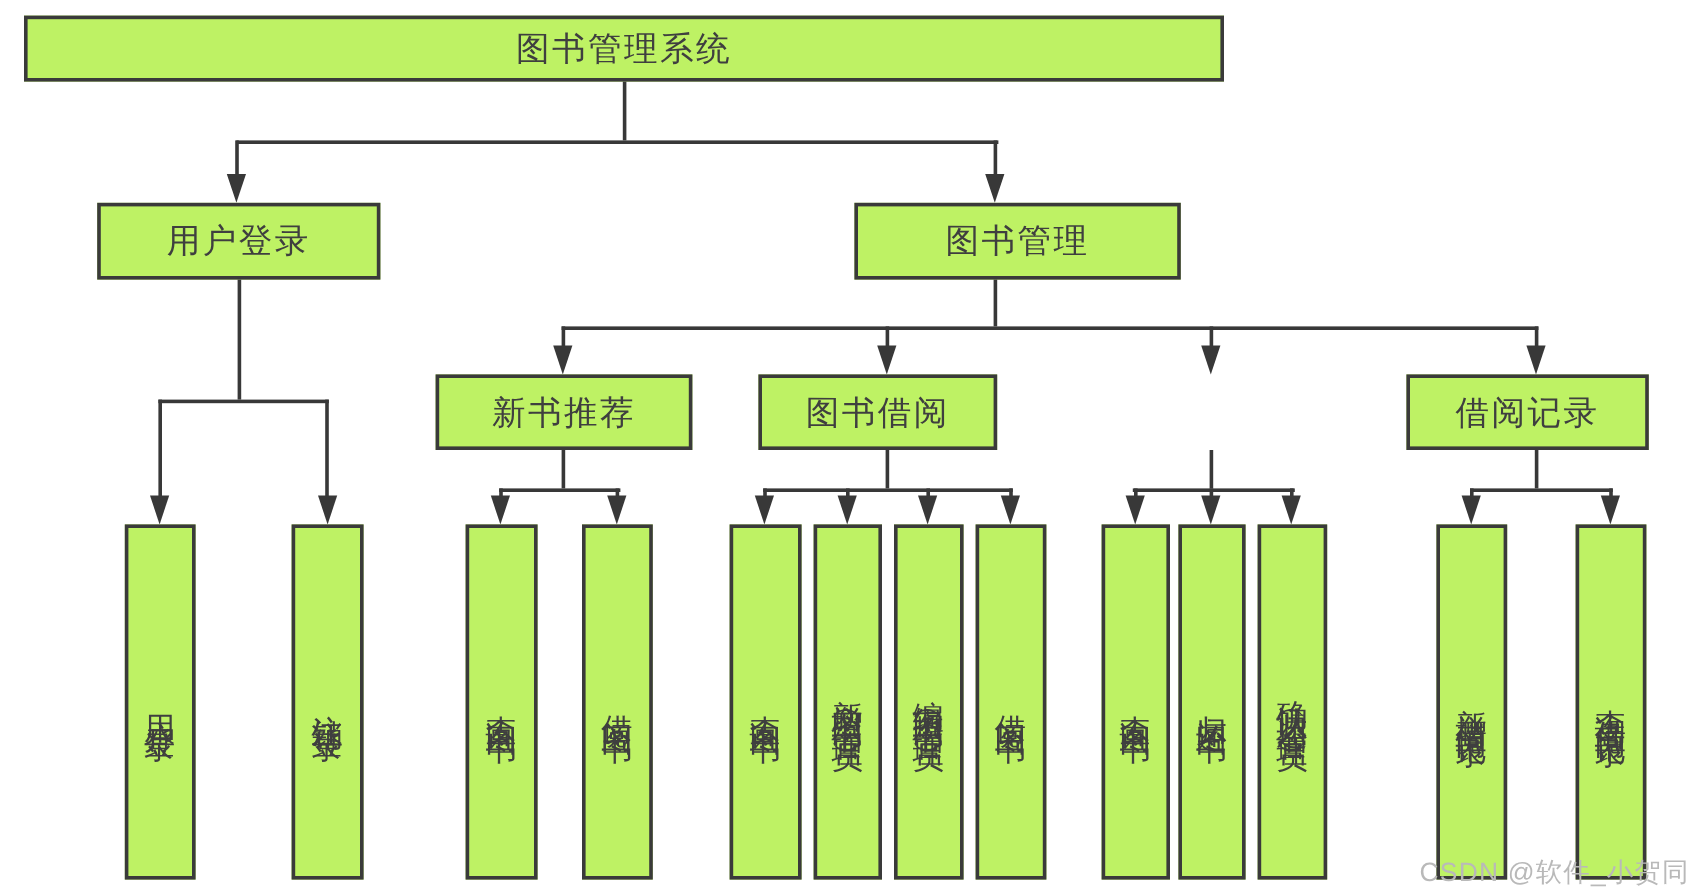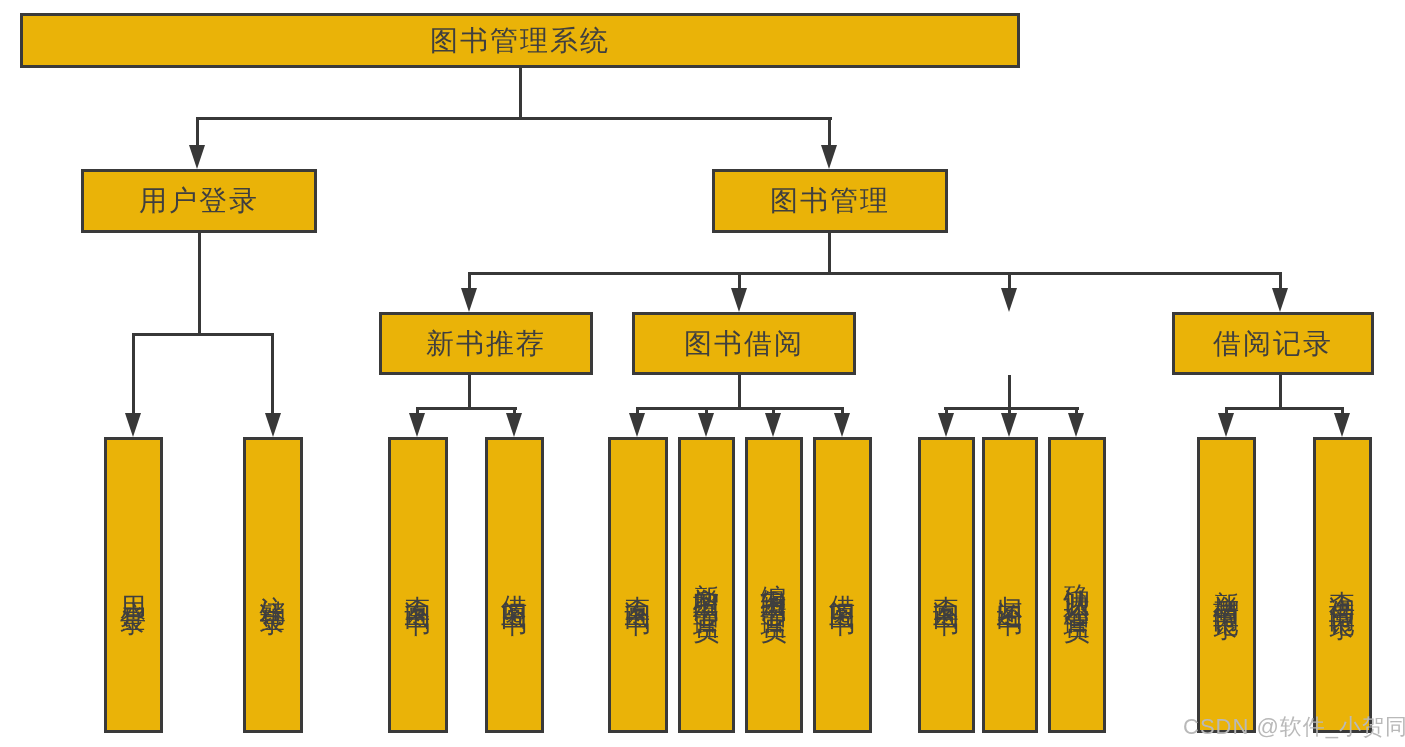--- a/index.html
+++ b/index.html
@@ -8,21 +8,21 @@
     width: 1405px;
     height: 747px;
     background: #ffffff;
     font-family: "Liberation Sans", sans-serif;
     overflow: hidden;
   }
   .node {
     position: absolute;
     box-sizing: border-box;
     border: 3px solid #3a3a3a;
-    background: #eab308;
+    background: #bef264;
     display: flex;
     align-items: center;
     justify-content: center;
     color: #3f3f3f;
   }
   .node .lbl {
     font-size: 28px;
     letter-spacing: 2px;
     color: #3f3f3f;
     white-space: nowrap;
@@ -72,21 +72,21 @@
   <div class="vline" style="left:519px; top:68px; height:49px;"></div>
   <div class="hline" style="left:197px; top:117px; width:635px;"></div>
   <div class="vline" style="left:196px; top:117px; height:34px;"></div>
   <div class="arrow" style="left:189px; top:145px;"></div>
   <div class="vline" style="left:828px; top:117px; height:34px;"></div>
   <div class="arrow" style="left:821px; top:145px;"></div>
 
   <div class="node" style="left:81px; top:169px; width:236px; height:64px;">
     <span class="lbl">用户登录</span>
   </div>
-  <div class="node" style="left:712px; top:169px; width:236px; height:64px;">
+  <div class="node" style="left:712px; top:169px; width:272px; height:64px;">
     <span class="lbl">图书管理</span>
   </div>
 
   <div class="vline" style="left:198px; top:233px; height:100px;"></div>
   <div class="hline" style="left:132px; top:333px; width:142px;"></div>
   <div class="vline" style="left:132px; top:333px; height:84px;"></div>
   <div class="arrow" style="left:125px; top:413px;"></div>
   <div class="vline" style="left:271px; top:333px; height:84px;"></div>
   <div class="arrow" style="left:265px; top:413px;"></div>
 
@@ -94,24 +94,24 @@
   <div class="hline" style="left:468px; top:272px; width:814px;"></div>
   <div class="vline" style="left:468px; top:272px; height:20px;"></div>
   <div class="arrow" style="left:461px; top:288px;"></div>
   <div class="vline" style="left:738px; top:272px; height:20px;"></div>
   <div class="arrow" style="left:731px; top:288px;"></div>
   <div class="vline" style="left:1008px; top:272px; height:20px;"></div>
   <div class="arrow" style="left:1001px; top:288px;"></div>
   <div class="vline" style="left:1279px; top:272px; height:20px;"></div>
   <div class="arrow" style="left:1272px; top:288px;"></div>
 
-  <div class="node" style="left:363px; top:312px; width:214px; height:63px;margin-left:16px;">
+  <div class="node" style="left:363px; top:312px; width:214px; height:63px;">
     <span class="lbl">新书推荐</span>
   </div>
-  <div class="node" style="left:632px; top:312px; width:224px; height:63px;">
+  <div class="node" style="left:632px; top:312px; width:199px; height:63px;">
     <span class="lbl">图书借阅</span>
   </div>
   <div class="node" style="left:1172px; top:312px; width:202px; height:63px;">
     <span class="lbl">借阅记录</span>
   </div>
 
   <div class="vline" style="left:468px; top:375px; height:32px;"></div>
   <div class="hline" style="left:416px; top:407px; width:101px;"></div>
   <div class="vline" style="left:416px; top:407px; height:12px;"></div>
   <div class="arrow" style="left:409px; top:413px;"></div>

